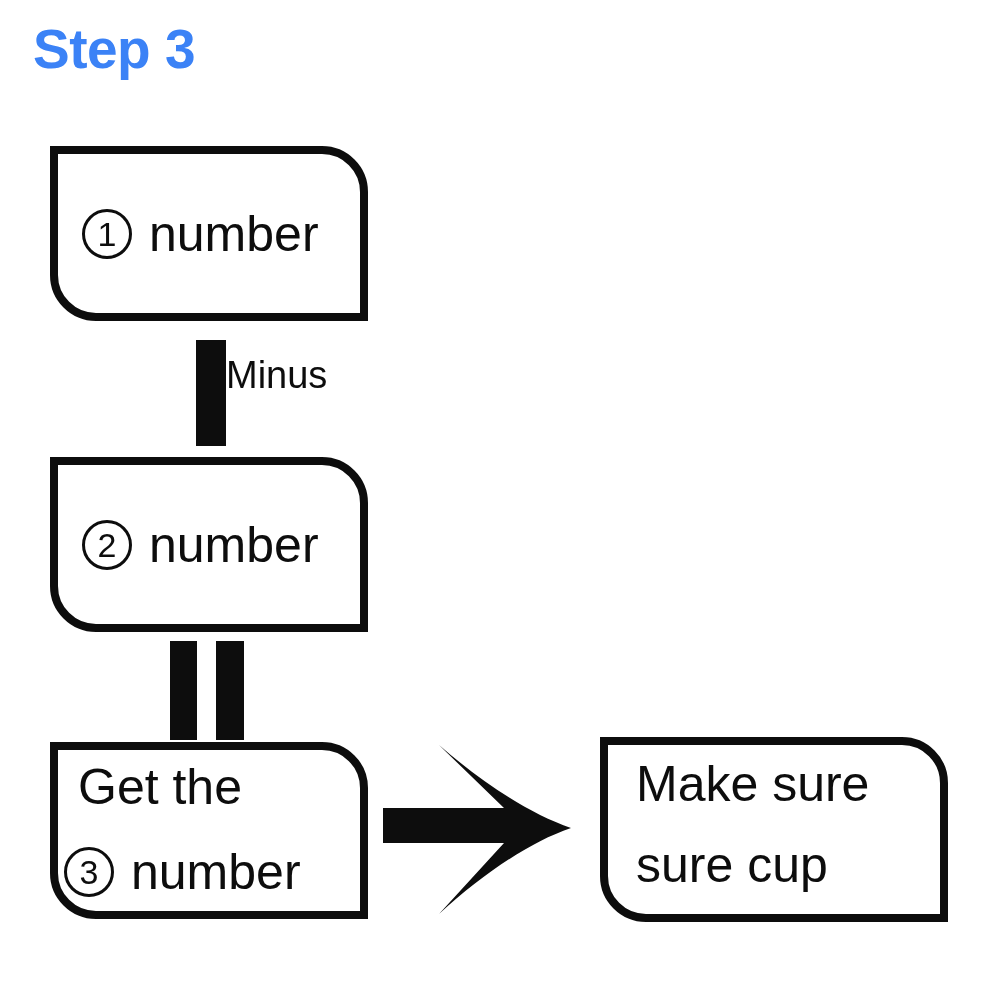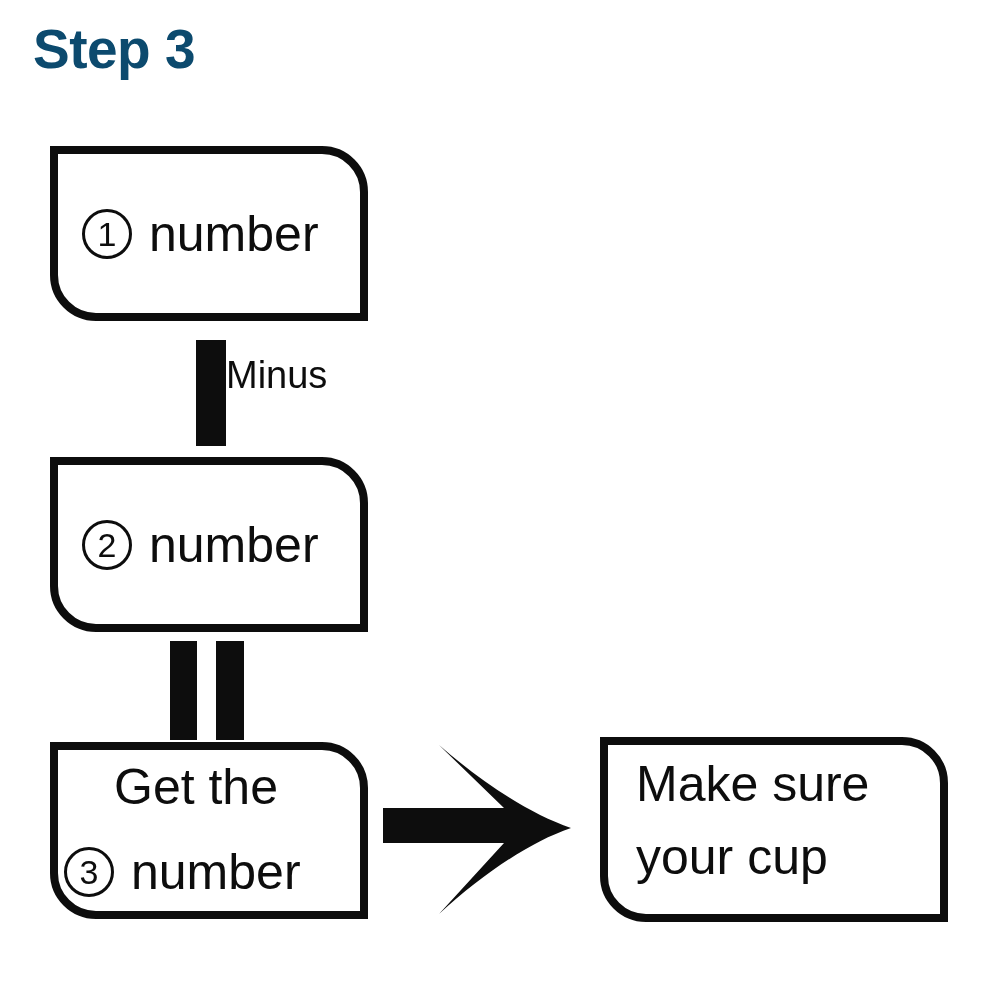--- a/index.html
+++ b/index.html
@@ -21,21 +21,21 @@
   }
 
   
   #page-title {
     position: absolute;
     left: 33px;
     top: 22px;
     font-size: 55px;
     font-weight: bold;
     letter-spacing: -0.5px;
-    color: #0c4a6e;
+    color: #3b82f6;
     line-height: 1;
     white-space: pre;
   }
 
   
   .node-box {
     position: absolute;
     box-sizing: border-box;
     border: 8px solid #0d0d0d;
     background: #ffffff;
@@ -87,29 +87,29 @@
   #box-number-2 { left: 50px;  top: 457px; width: 318px; height: 175px; }
   #box-number-2 .node-lines { padding-left: 24px; }
 
   #box-get-the-number { left: 50px; top: 742px; width: 318px; height: 177px; }
   #box-get-the-number .node-lines {
     padding-left: 0px;
     justify-content: space-between;
     padding-top: 12px;
     padding-bottom: 14px;
   }
-  #box-get-the-number .line-get-the { padding-left: 56px; }
+  #box-get-the-number .line-get-the { padding-left: 20px; }
   #box-get-the-number .line-three    { padding-left: 6px; }
 
   #box-make-sure-your-cup { left: 600px; top: 737px; width: 348px; height: 185px; }
   #box-make-sure-your-cup .node-lines {
     padding-left: 28px;
     justify-content: space-between;
     padding-top: 14px;
-    padding-bottom: 32px;
+    padding-bottom: 24px;
   }
 
   
   .bar {
     position: absolute;
     background: #0d0d0d;
   }
   #minus-bar      { left: 196px; top: 340px; width: 30px;  height: 106px; }
   #equals-bar-left  { left: 170px; top: 641px; width: 27px; height: 99px; }
   #equals-bar-right { left: 216px; top: 641px; width: 28px; height: 99px; }
@@ -189,18 +189,18 @@
                Z" fill="#0d0d0d"></path>
     </svg>
   </div>
 
   <div class="node-box" id="box-make-sure-your-cup">
     <div class="node-lines">
       <div class="node-line">
         <span>Make sure</span>
       </div>
       <div class="node-line">
-        <span>your cup</span>
+        <span>sure cup</span>
       </div>
     </div>
   </div>
 
 </div>
 
 </body></html>

